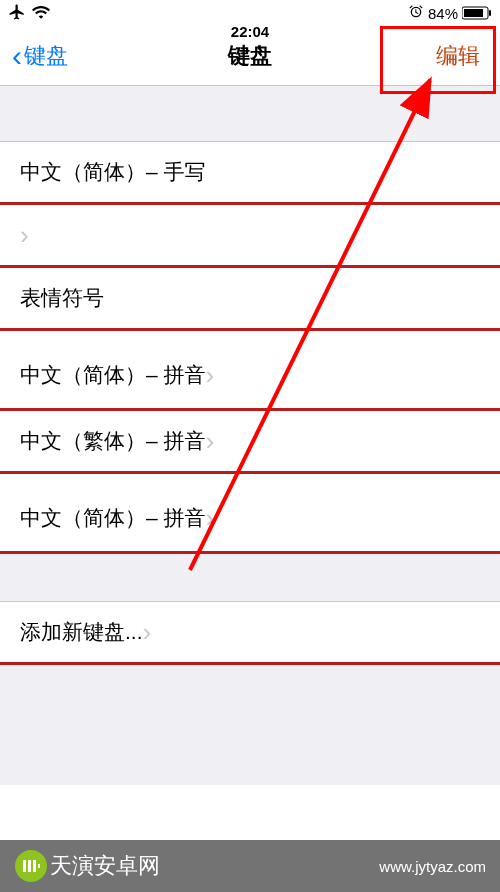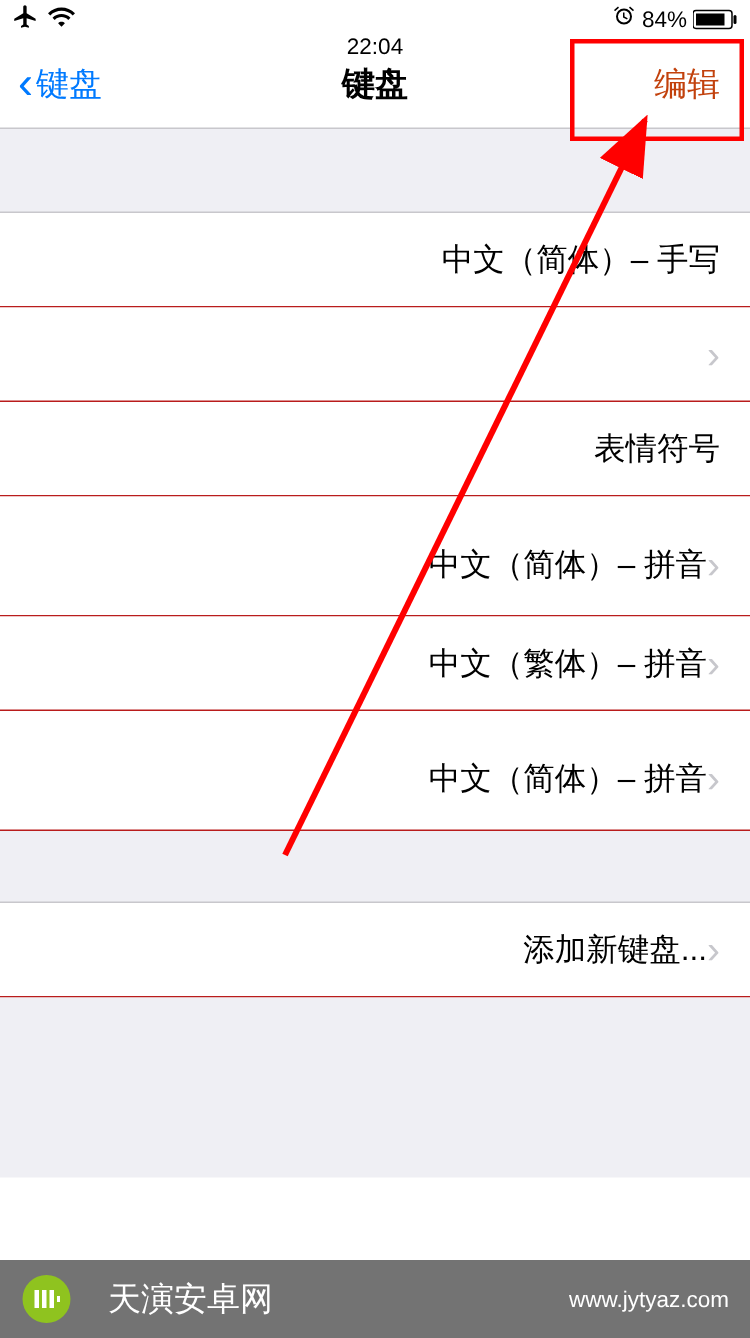--- a/index.html
+++ b/index.html
@@ -26,21 +26,21 @@
     }
     .status-left {
       display: flex;
       align-items: center;
       gap: 6px;
     }
     .status-center {
       position: absolute;
       left: 50%;
       transform: translateX(-50%);
-      font-weight: 400;
+      font-weight: 700;
       margin-top: 36px;
     }
     .status-right {
       display: flex;
       align-items: center;
       gap: 4px;
     }
     .battery {
       display: inline-flex;
       align-items: center;
@@ -95,23 +95,23 @@
     }
     .section-spacer {
       height: 56px;
       background: #efeff4;
       border-bottom: 1px solid #c8c7cc;
     }
     .list-item {
       min-height: 63px;
       display: flex;
       align-items: center;
-      justify-content: flex-end;
+      justify-content: flex-start;
       padding: 0 20px;
-      border-bottom: 1px solid #b91c1c;
+      border-bottom: 3px solid #b91c1c;
       background: #fff;
       cursor: pointer;
     }
     .list-item.tall {
       min-height: 80px;
       padding-top: 12px;
       padding-bottom: 1px;
     }
     .item-text {
       display: flex;
@@ -150,21 +150,21 @@
       height: 52px;
       background: rgba(0,0,0,0.55);
       display: flex;
       align-items: center;
       justify-content: space-between;
       padding: 0 14px;
     }
     .wm-left {
       display: flex;
       align-items: center;
-      gap: 24px;
+      gap: 2px;
     }
     .wm-logo {
       width: 34px;
       height: 34px;
     }
     .wm-text {
       color: #fff;
       font-size: 22px;
       font-weight: 500;
     }

